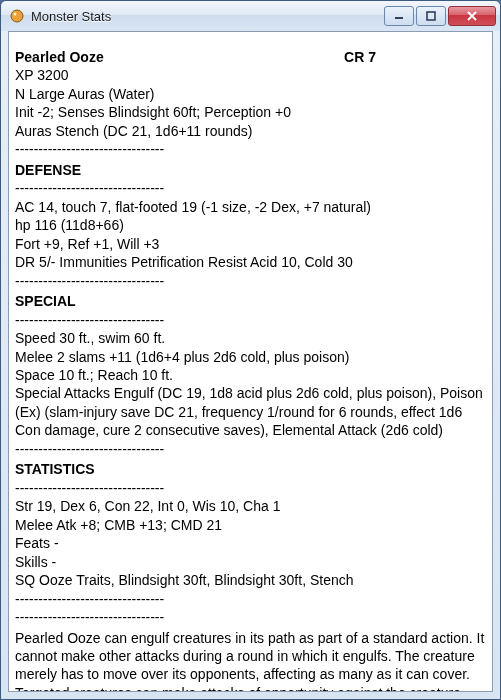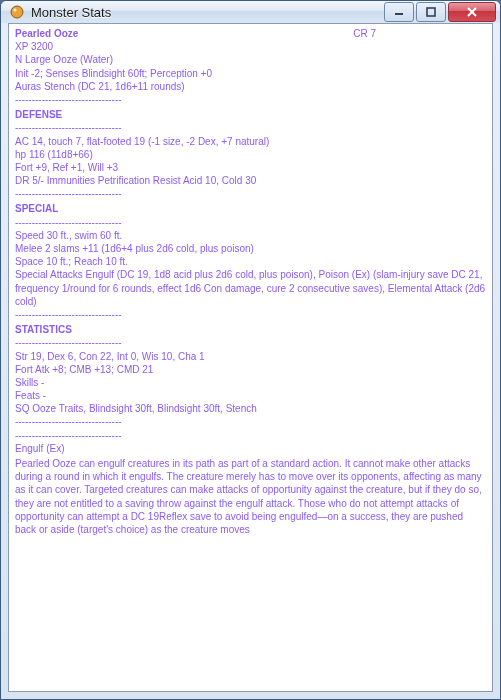--- a/index.html
+++ b/index.html
@@ -14,21 +14,21 @@
     width: 501px;
     height: 700px;
     background: linear-gradient(to bottom, #e8eff8 0%, #d8e4f2 100%);
     border: 1px solid #3b5a80;
     border-radius: 6px 6px 0 0;
     display: flex;
     flex-direction: column;
     box-shadow: 0 0 4px rgba(0,0,0,.3);
   }
   .titlebar {
-    height: 22px;
+    height: 30px;
     display: flex;
     align-items: center;
     padding: 0 2px 0 8px;
     background: linear-gradient(to bottom, #f3f7fc 0%, #dfe9f5 45%, #cddcee 46%, #dae6f4 100%);
     border-radius: 6px 6px 0 0;
   }
   .app-icon {
     width: 16px; height: 16px;
     margin-right: 6px;
     display: inline-flex;
@@ -57,31 +57,31 @@
   .win-btn svg { display: block; }
   .client {
     flex: 1;
     margin: 0 7px 7px 7px;
     border: 1px solid #8a9bb2;
     background: #fff;
     overflow: hidden;
   }
   .content {
     font-family: Arial, Helvetica, sans-serif;
-    font-size: 10px;
-    color: #8b5cf6;
-    padding: 3px 6px;
+    font-size: 14px;
+    color: #000000;
+    padding: 16px 6px;
     line-height: 1.32;
     height: 100%;
     overflow: hidden;
   }
   .row1 { display: flex; }
   .row1 .name { font-weight: bold; flex: 0 0 auto; }
   .row1 .spacer { flex: 1; }
-  .row1 .cr { font-weight: normal; padding-right: 110px; }
+  .row1 .cr { font-weight: bold; padding-right: 110px; }
   .b { font-weight: normal; }
   .sep { letter-spacing: 0; }
   .section-title { font-weight: bold; margin-top: 2px; }
   .para { margin-top: 2px; }
 </style>
 </head>
 <body>
 
 <div class="window">
   <div class="titlebar">
@@ -114,21 +114,21 @@
 
   <div class="client">
     <div class="content">
 
       <div class="row1">
         <span class="name">Pearled Ooze</span>
         <span class="spacer"></span>
         <span class="cr">CR 7</span>
       </div>
       <div class="b">XP 3200</div>
-      <div>N Large Ooze (Water)</div>
+      <div>N Large Auras (Water)</div>
       <div>
         <span class="b">Init</span><span> -2; </span><span class="b">Senses</span><span> Blindsight 60ft; Perception +0</span>
       </div>
       <div>
         <span class="b">Auras</span><span> Stench (DC 21, 1d6+11 rounds)</span>
       </div>
 
       <div class="sep">--------------------------------</div>
       <div class="section-title">DEFENSE</div>
       <div class="sep">--------------------------------</div>
@@ -154,27 +154,26 @@
       <div><span class="b">Special Attacks</span><span> Engulf (DC 19, 1d8 acid plus 2d6 cold,  plus poison), Poison (Ex) (slam-injury save DC 21, frequency 1/round for 6 rounds, effect 1d6 Con damage, cure 2 consecutive saves), Elemental Attack (2d6 cold)</span></div>
 
       <div class="sep">--------------------------------</div>
       <div class="section-title">STATISTICS</div>
       <div class="sep">--------------------------------</div>
 
       <div>
         <span class="b">Str</span><span> 19, </span><span class="b">Dex</span><span> 6, </span><span class="b">Con</span><span> 22, </span><span class="b">Int</span><span> 0, </span><span class="b">Wis</span><span> 10, </span><span class="b">Cha</span><span> 1</span>
       </div>
       <div>
-        <span class="b">Fort Atk</span><span> +8; </span><span class="b">CMB</span><span> +13; </span><span class="b">CMD</span><span> 21</span>
+        <span class="b">Melee Atk</span><span> +8; </span><span class="b">CMB</span><span> +13; </span><span class="b">CMD</span><span> 21</span>
       </div>
+      <div><span class="b">Feats</span><span> -</span></div>
       <div><span class="b">Skills</span><span> -</span></div>
-      <div><span class="b">Feats</span><span> -</span></div>
       <div><span class="b">SQ</span><span> Ooze Traits, Blindsight 30ft, Blindsight 30ft, Stench</span></div>
 
       <div class="sep">--------------------------------</div>
       <div class="sep">--------------------------------</div>
 
-      <div>Engulf (Ex)</div>
       <div class="para"> Pearled Ooze can engulf creatures in its path as part of a standard action. It cannot make other attacks during a round in which it engulfs. The creature merely has to move over its opponents, affecting as many as it can cover. Targeted creatures can make attacks of opportunity against the creature, but if they do so, they are not entitled to a saving throw against the engulf attack. Those who do not attempt attacks of opportunity can attempt a DC 19Reflex save to avoid being engulfed—on a success, they are pushed back or aside (target's choice) as the creature moves</div>
 
     </div>
   </div>
 </div>
 
 </body></html>

